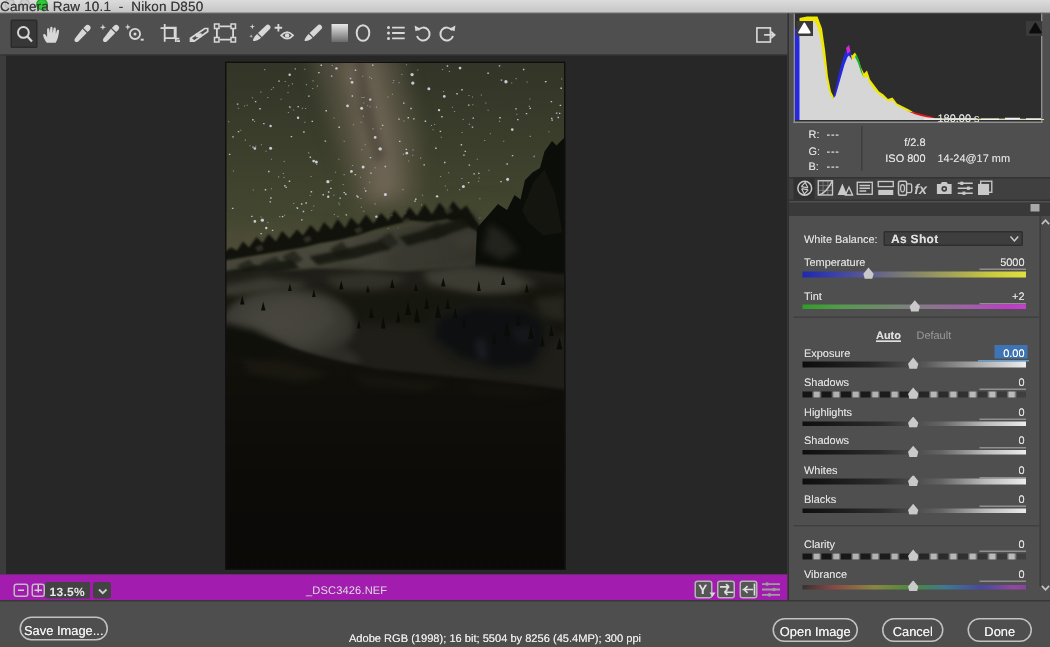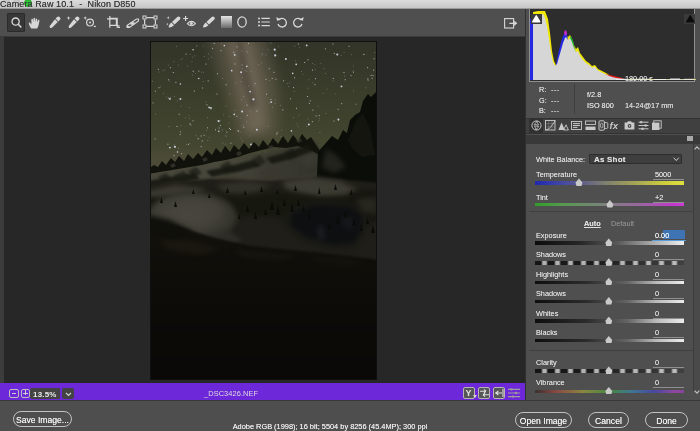--- a/index.html
+++ b/index.html
@@ -1,18 +1,18 @@
 <!DOCTYPE html>
 <html><head><meta charset="utf-8"><style>
 *{margin:0;padding:0;box-sizing:border-box}
 html,body{width:700px;height:431px;overflow:hidden;background:#4f4f4f;
 font-family:"Liberation Sans",sans-serif;-webkit-font-smoothing:antialiased}
 .abs{position:absolute}
 .lbl{position:absolute;font-size:7.3px;color:#dfdfdf;text-shadow:0 0 .3px rgba(223,223,223,.7);white-space:nowrap}
-.val{position:absolute;font-size:7.3px;color:#e2e2e2;text-shadow:0 0 .3px rgba(226,226,226,.7);white-space:nowrap}
+.val{position:absolute;font-size:7.3px;color:#e2e2e2;text-shadow:0 0 .3px rgba(226,226,226,.7);text-align:right;white-space:nowrap}
 .uline{position:absolute;height:1px;background:#8f8f8f}
 .track{position:absolute;width:149px;height:3.5px}
 .thumb{position:absolute;width:9px;height:7.5px;background:#c9c9c9;
 clip-path:polygon(50% 0,88% 55%,78% 100%,22% 100%,12% 55%);filter:drop-shadow(0 0 .5px #222)}
 .pill{position:absolute;height:16px;border:1px solid #c2c2c2;border-radius:9px;
 color:#f2f2f2;font-size:8.6px;text-align:center;text-shadow:0 0 .4px rgba(240,240,240,.9)}
 .pill span{display:inline-block;margin-top:3px}
 svg{position:absolute;overflow:visible}
 </style></head><body>
 
@@ -298,21 +298,21 @@
       <g filter="url(#blur3)" opacity=".8">
         <path d="M10 196 L40 200 L70 208 L50 214 L16 208z" fill="#1c1a12"></path>
         <path d="M84 208 L120 212 L150 214 L130 220 L92 216z" fill="#181710"></path>
         <path d="M160 214 L196 216 L220 222 L196 226 L166 222z" fill="#14130d"></path>
       </g>
       <path d="M-2 174 L20 179 L44 191 L24 199 L-2 195z" fill="#10100b" filter="url(#blur3)"></path>
     </g>
     <rect x="0.5" y="0.5" width="226" height="338" fill="none" stroke="#101010" stroke-width="1"></rect>
   </svg>
 
-<div class="abs" style="left:0;top:383px;width:526px;height:17.5px;background:#6d28d9">
+<div class="abs" style="left:0;top:383px;width:526px;height:17.5px;background:#a21caf">
  <div class="abs" style="left:9px;top:5.5px;width:9.5px;height:9.5px;border:1px solid #bdbdbd;border-radius:2px"></div>
  <div class="abs" style="left:12px;top:9.5px;width:4px;height:1.2px;background:#cfcfcf"></div>
  <div class="abs" style="left:20.5px;top:5.5px;width:9.5px;height:9.5px;border:1px solid #bdbdbd;border-radius:2px"></div>
  <div class="abs" style="left:23px;top:9.7px;width:4.6px;height:1.2px;background:#cfcfcf"></div>
  <div class="abs" style="left:25px;top:7.4px;width:1.2px;height:4.6px;background:#cfcfcf"></div>
  <div class="abs" style="left:30px;top:4.5px;width:30px;height:11.5px;background:#434343;border-radius:2px 0 0 2px"></div>
  <div class="abs" style="left:33px;top:6.5px;font-size:8px;font-weight:700;color:#e8e8e8;letter-spacing:.2px">13.5%</div>
  <div class="abs" style="left:61.5px;top:4.5px;width:12px;height:11.5px;background:#434343;border-radius:2px"></div>
  <svg style="left:64.5px;top:8.5px" width="7" height="5" viewBox="0 0 7 5">
       <path d="M1 1 l2.5 2.5 L6 1" fill="none" stroke="#cfcfcf" stroke-width="1.2"></path>

